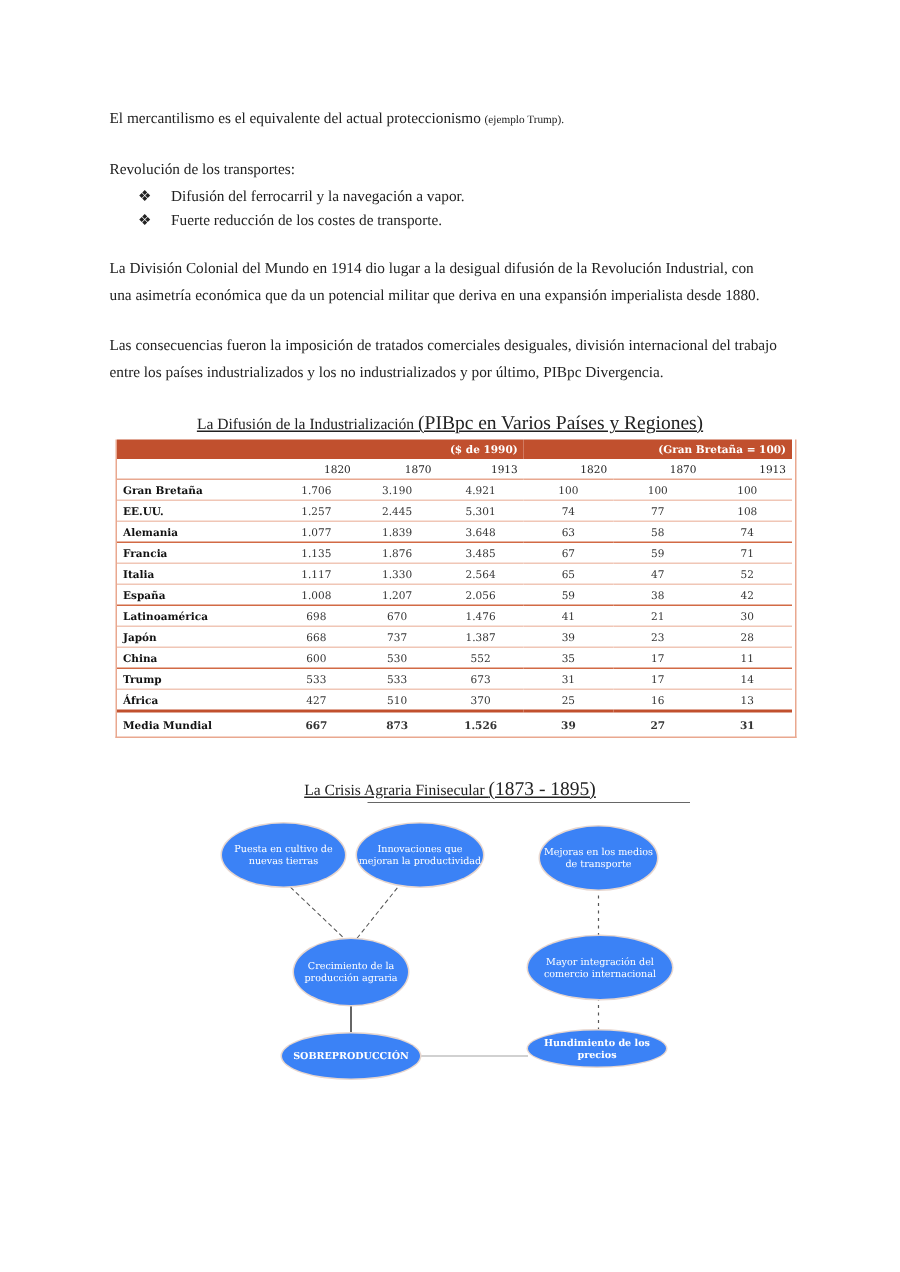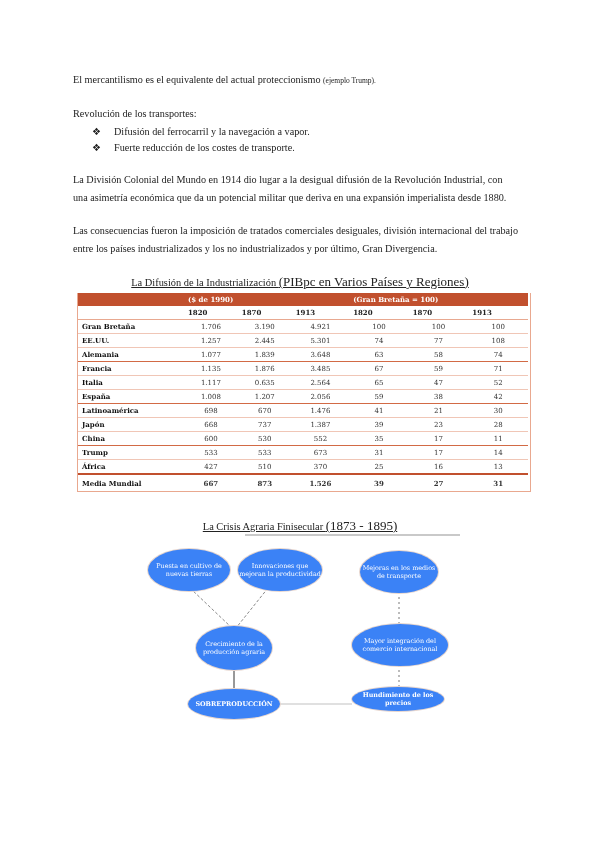--- a/index.html
+++ b/index.html
@@ -8,23 +8,23 @@
   .p { position:absolute; left:73px; font-size:10.2px; line-height:18px; color:#222; white-space:nowrap; }
   .small { font-size:7.5px; }
   .bullet { position:absolute; left:92px; font-size:10.2px; line-height:16px; white-space:nowrap; }
   .bullet .mark { display:inline-block; width:22px; font-size:10px; }
   .caption { position:absolute; left:0; width:600px; text-align:center; font-size:10.4px; text-decoration:underline; }
   .caption .small { font-size:13px; }
 
   table.data { position:absolute; left:78px; top:293px; width:450px; border-collapse:collapse;
     font-family:"DejaVu Serif","Liberation Serif",serif; font-size:7px; }
   table.data td, table.data th { padding:0 4px; height:13px; }
-  .band { background:#c1502e; color:#fff; font-weight:bold; text-align:left; }
+  .band { background:#c1502e; color:#fff; font-weight:bold; text-align:right; }
   .band td { height:14px; }
-  .hdr th { font-weight:bold; text-align:left; border-bottom:1px solid #e8a890; }
+  .hdr th { font-weight:normal; text-align:right; border-bottom:1px solid #e8a890; }
   .row td { text-align:center; color:#333; }
   .row td.name { text-align:left; font-weight:bold; color:#111; }
   .row td { border-bottom:1px solid #f0c6b6; }
   .row.sep td { border-bottom:1.5px solid #d26a45; }
   .row.bold td { font-weight:bold; border-bottom:none; height:17px; }
   .row.mid td { border-bottom:2px solid #c1502e; }
   .tablewrap { position:absolute; left:77px; top:293px; width:452px; height:198px;
     border-left:1.5px solid #e9a88f; border-right:1.5px solid #e9a88f; border-bottom:1.5px solid #e9a88f; }
 
   .ellipse { position:absolute; background:#3b82f6; border-radius:50%; color:#fff;
@@ -47,21 +47,21 @@
   <span class="mark">❖</span><span>Difusión del ferrocarril y la navegación a vapor.</span>
 </div>
 <div class="bullet" style="top:140px;">
   <span class="mark">❖</span><span>Fuerte reducción de los costes de transporte.</span>
 </div>
 
 <div class="p" style="top:171px;">La División Colonial del Mundo en 1914 dio lugar a la desigual difusión de la Revolución Industrial, con</div>
 <div class="p" style="top:189px;text-align:right;">una asimetría económica que da un potencial militar que deriva en una expansión imperialista desde 1880.</div>
 
 <div class="p" style="top:222px;">Las consecuencias fueron la imposición de tratados comerciales desiguales, división internacional del trabajo</div>
-<div class="p" style="top:240px;">entre los países industrializados y los no industrializados y por último, Gran Divergencia.</div>
+<div class="p" style="top:240px;">entre los países industrializados y los no industrializados y por último, PIBpc Divergencia.</div>
 
 <div class="caption" style="top:274px;">
   <span>La Difusión de la Industrialización </span><span class="small">(PIBpc en Varios Países y Regiones)</span>
 </div>
 
 <div class="tablewrap"></div>
 <table class="data">
   <tbody>
       <tr class="band">
     <td style="width:98px;"></td>
@@ -109,21 +109,21 @@
     <td>1.135</td>
         <td>1.876</td>
         <td>3.485</td>
         <td>67</td>
         <td>59</td>
         <td>71</td>
   </tr>
   <tr class="row">
     <td class="name">Italia</td>
     <td>1.117</td>
-        <td>0.635</td>
+        <td>1.330</td>
         <td>2.564</td>
         <td>65</td>
         <td>47</td>
         <td>52</td>
   </tr>
   <tr class="row sep">
     <td class="name">España</td>
     <td>1.008</td>
         <td>1.207</td>
         <td>2.056</td>

